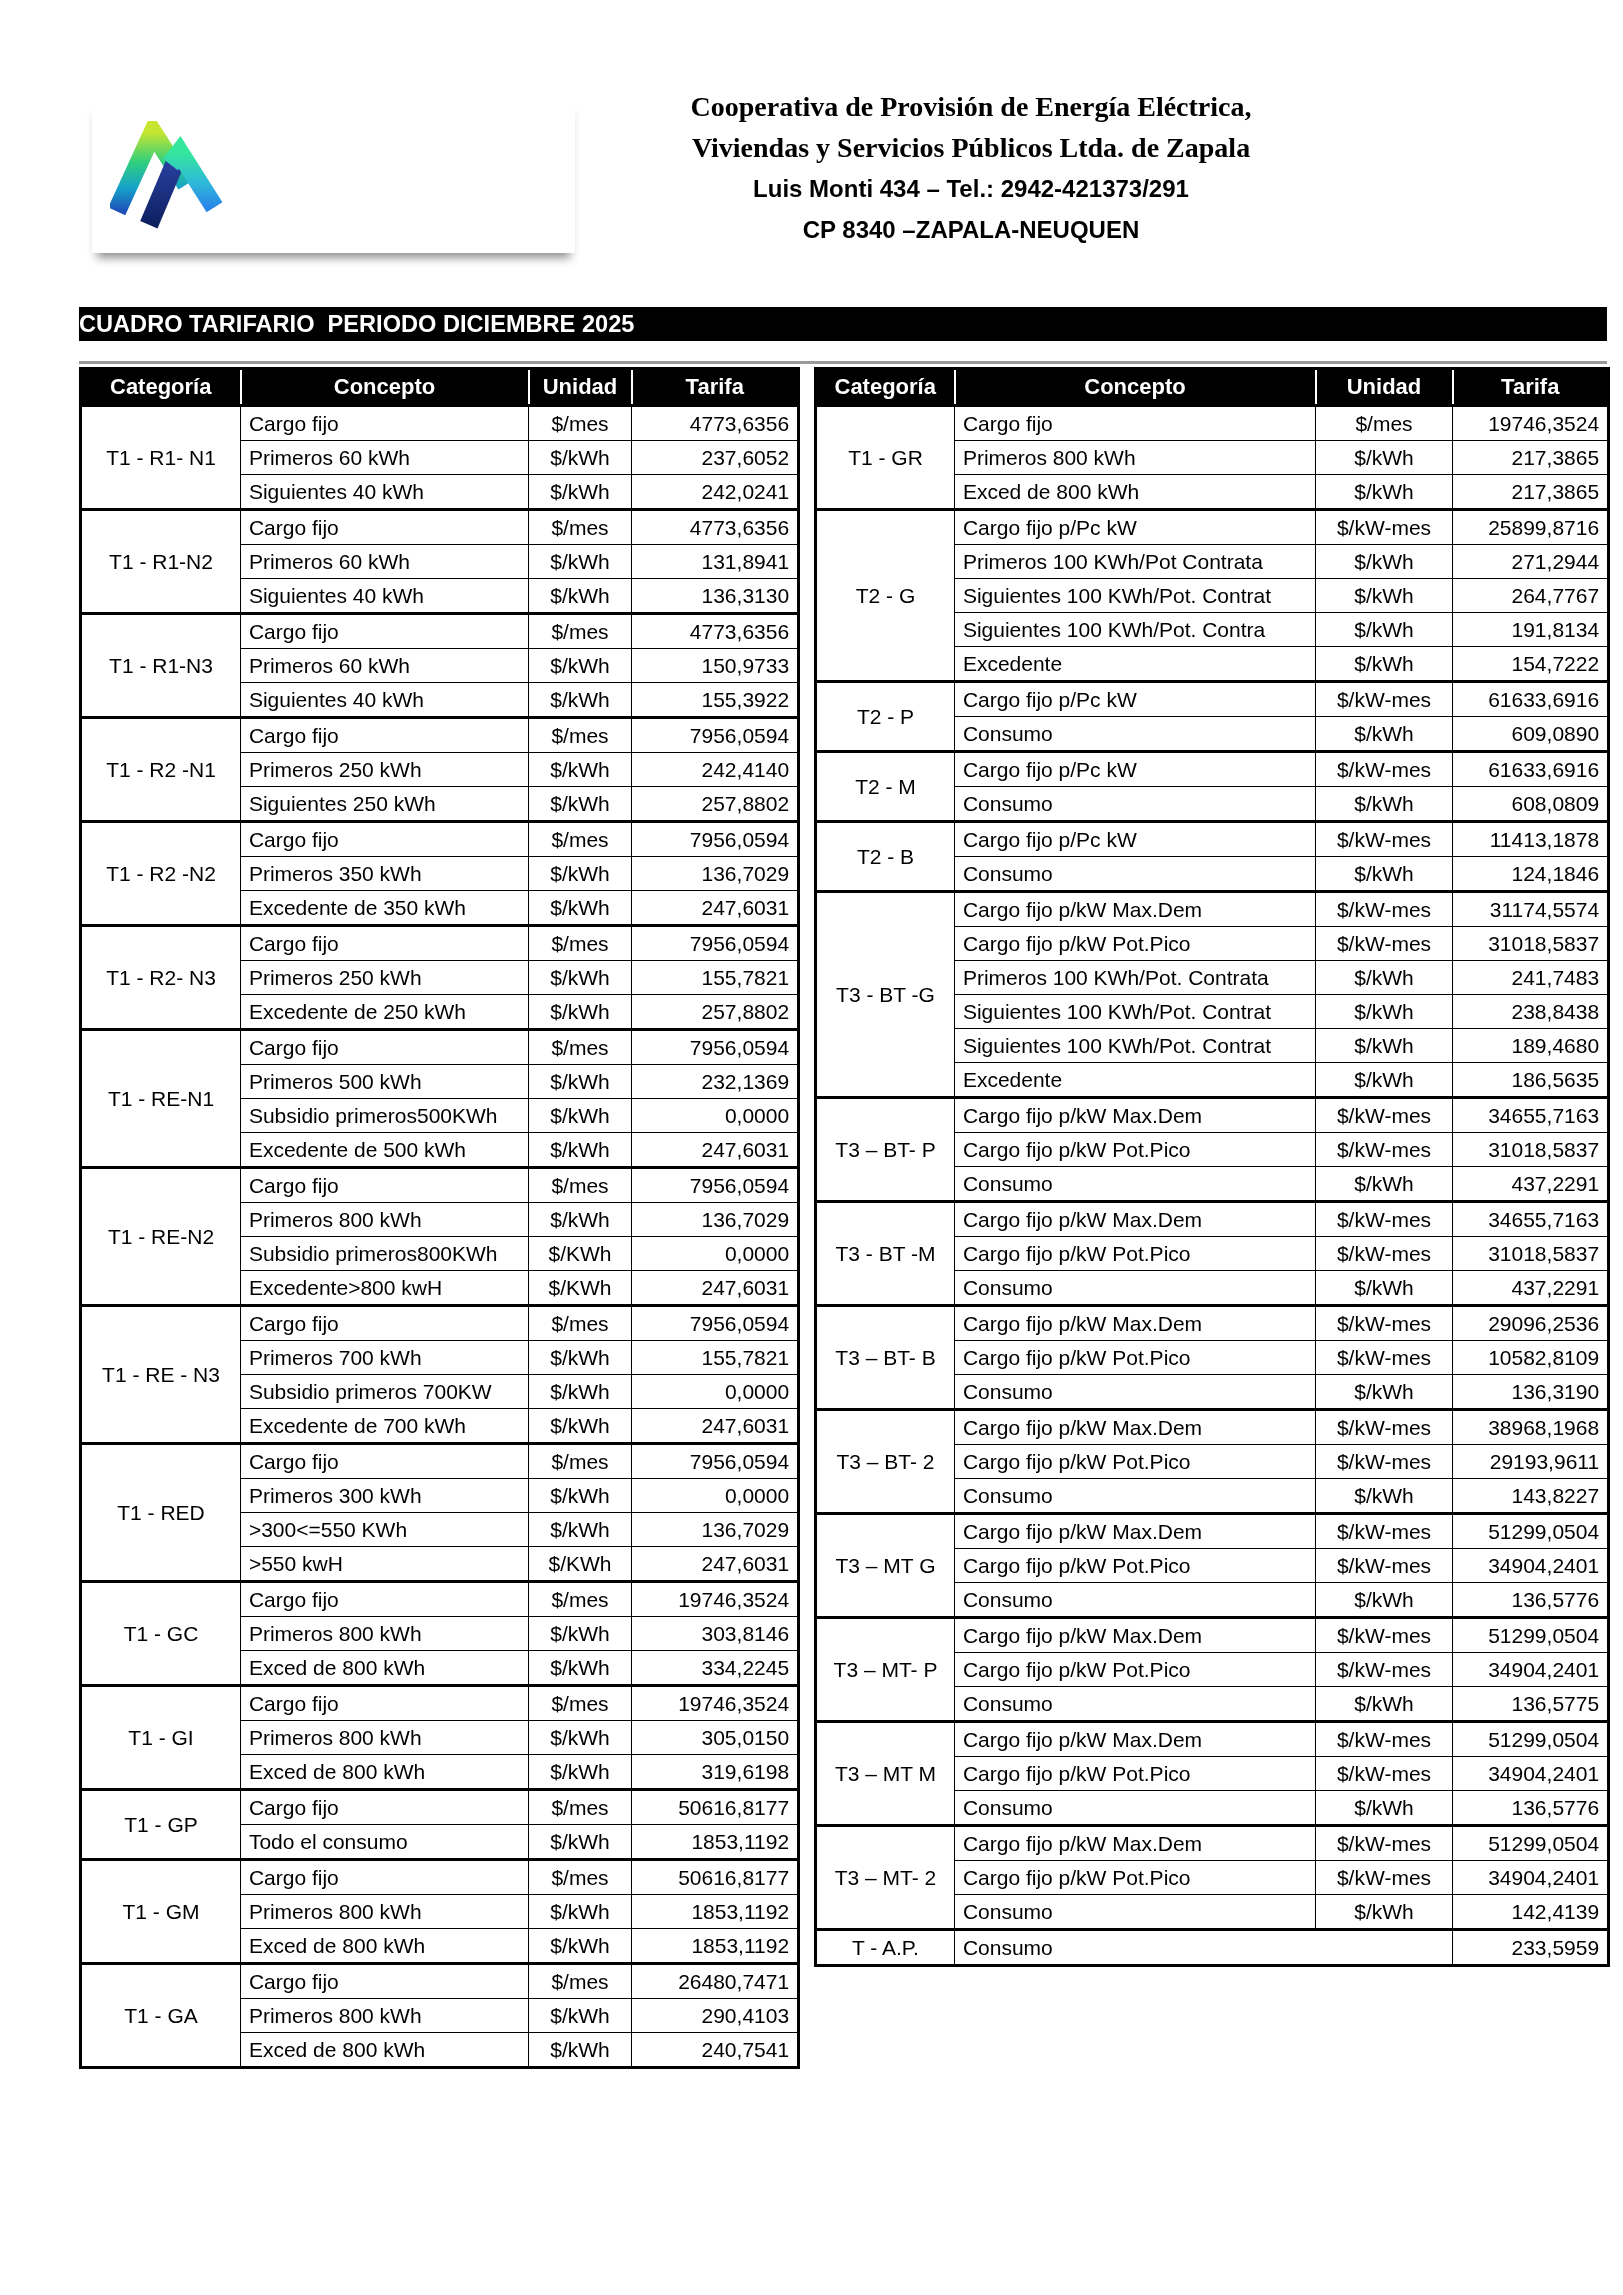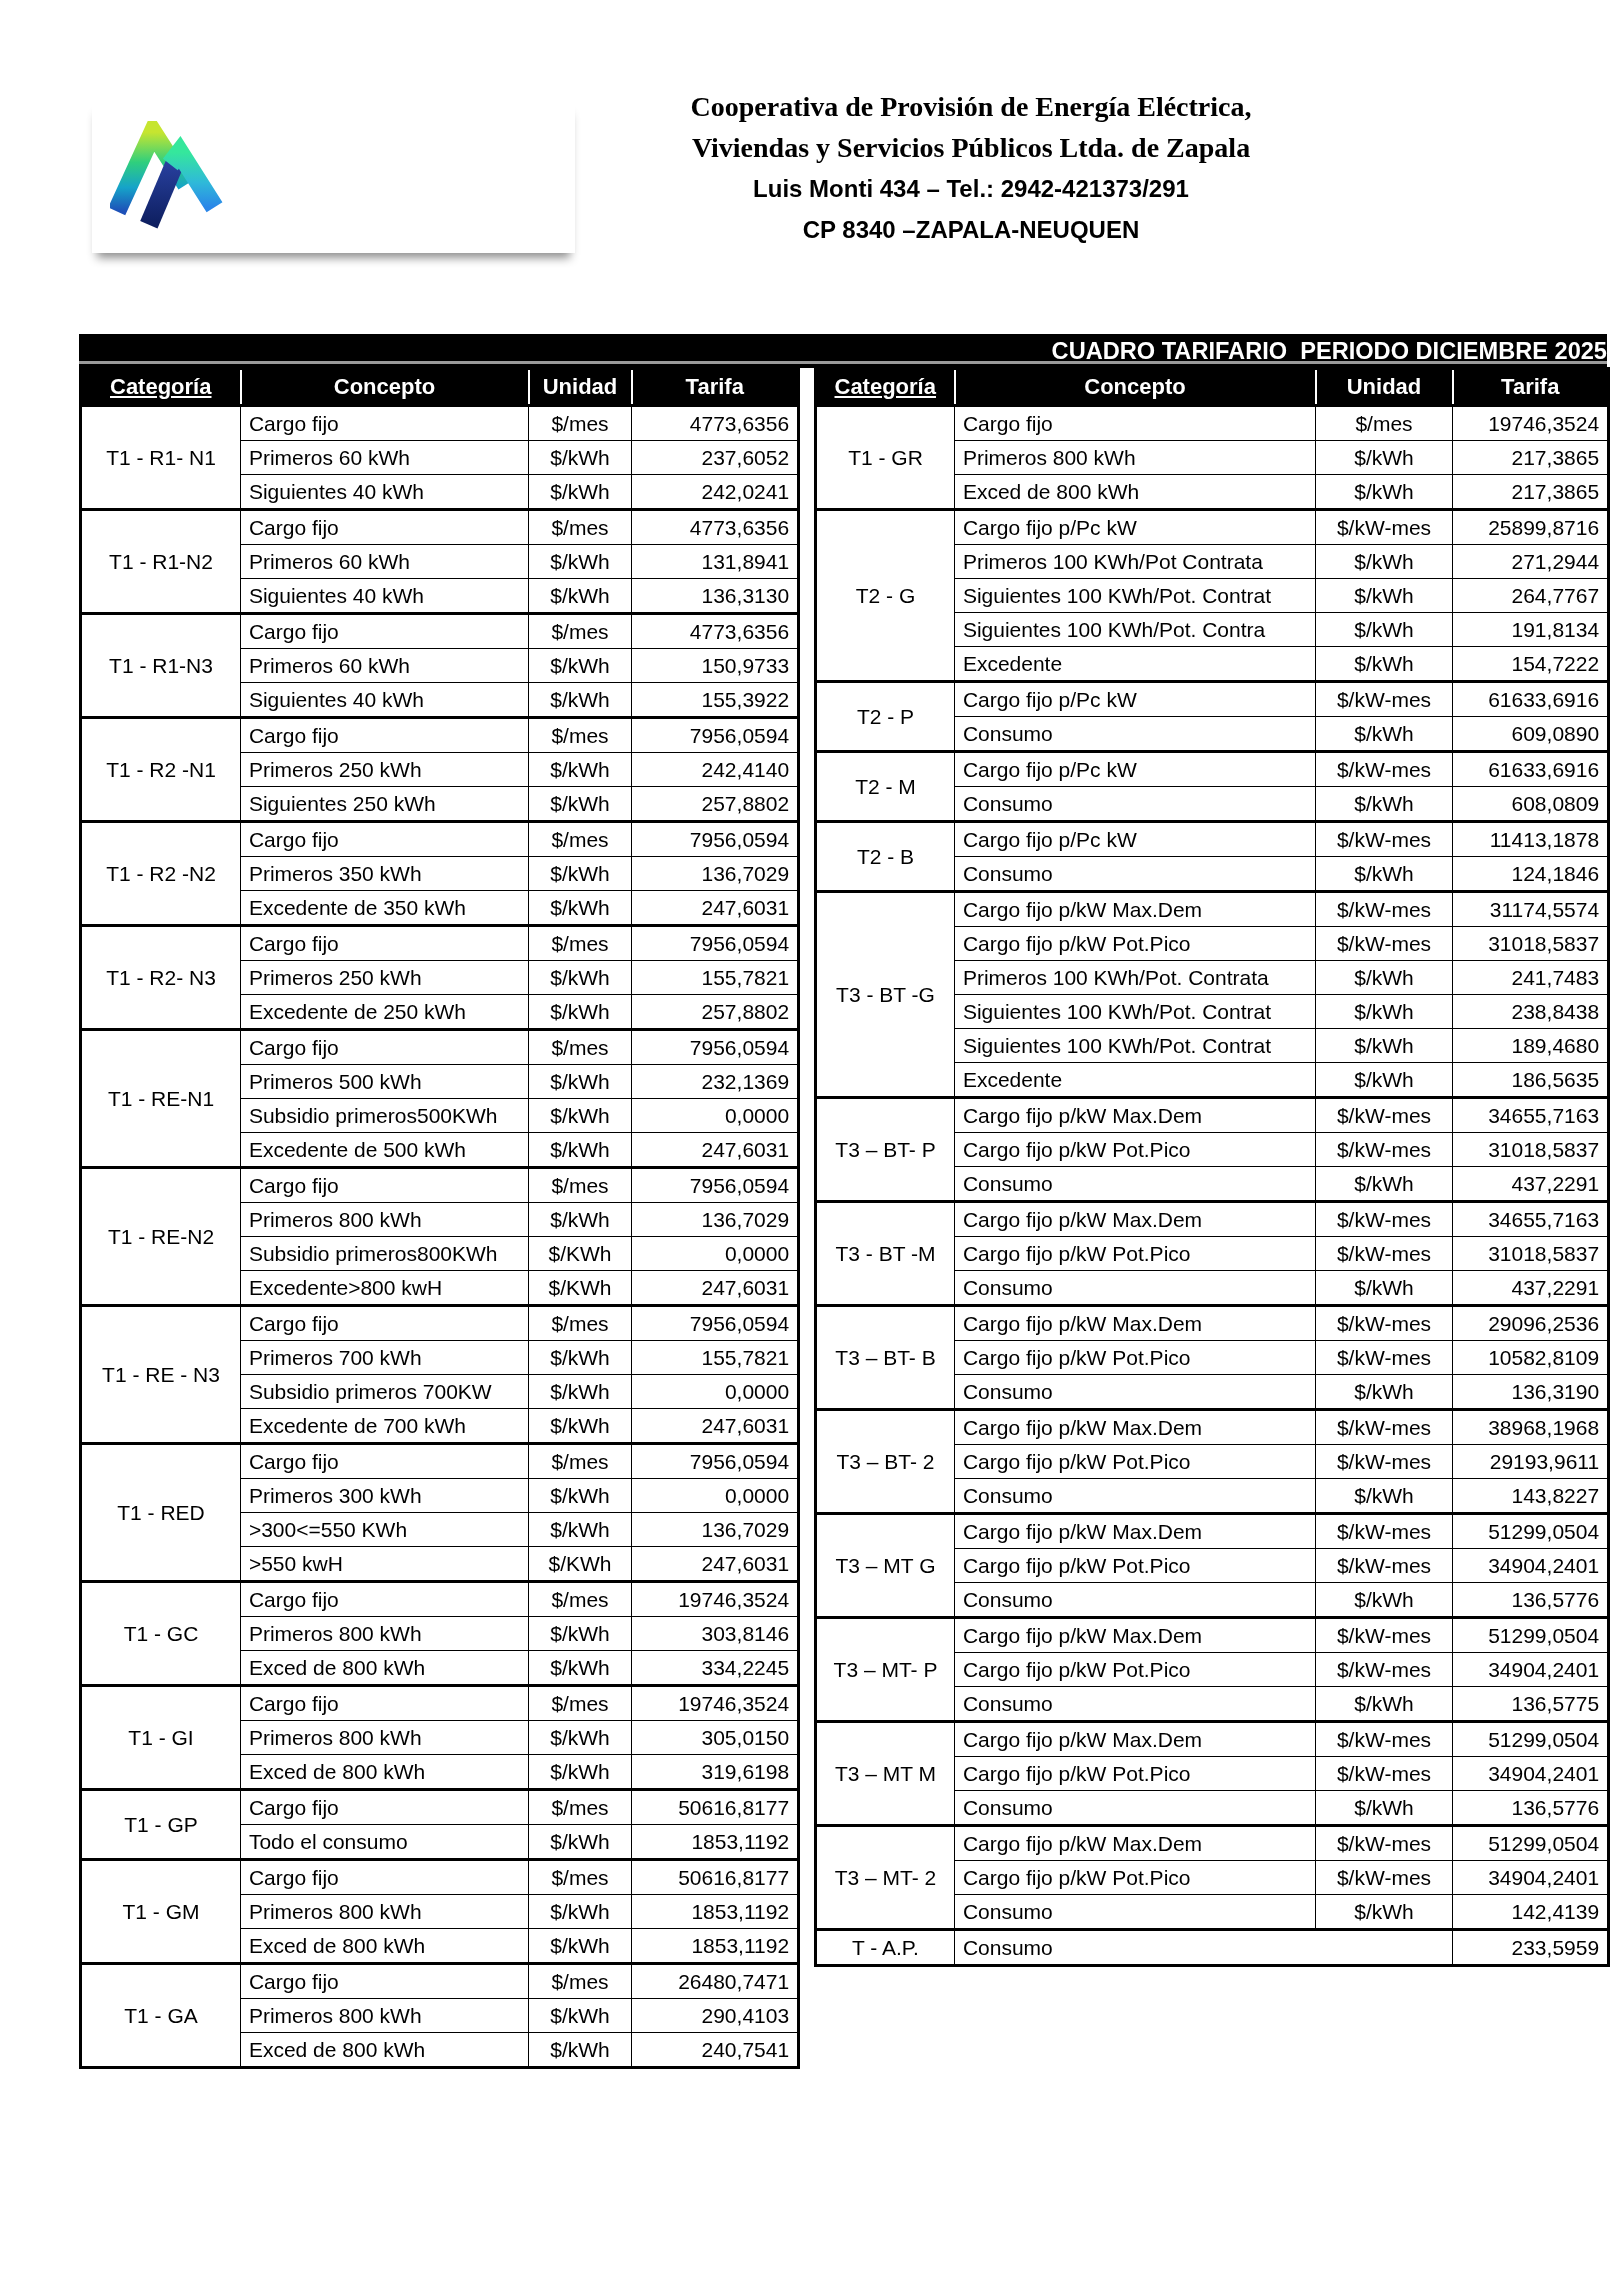--- a/index.html
+++ b/index.html
@@ -10,34 +10,34 @@
   .logo-card{position:absolute;left:92px;top:99px;width:483px;height:154px;background:#fff;
              box-shadow:0 10.5px 9.2px -5.2px rgba(0,0,0,0.45);display:flex;align-items:center;}
   .logo-mark{width:134px;height:111px;margin-left:18.3px;flex:0 0 auto;}
   .logo-text{font-weight:bold;font-size:113px;letter-spacing:-3.9px;line-height:1;color:#0d0d0d;
              margin-left:5.2px;margin-top:-9.2px;}
   .org-block{position:absolute;left:657px;top:86px;width:628px;text-align:center;}
   .org-serif{font-family:"Liberation Serif",serif;font-weight:bold;font-size:28px;line-height:41px;}
   .org-sans{font-weight:bold;font-size:24px;line-height:41px;}
 
   
-  .titlebar{position:absolute;left:79px;top:334px;width:1528px;height:34px;background:#000;
-            color:#fff;font-weight:bold;font-size:23.6px;display:flex;align-items:center;justify-content:flex-end;}
+  .titlebar{position:absolute;left:79px;top:307px;width:1528px;height:34px;background:#000;
+            color:#fff;font-weight:bold;font-size:23.6px;display:flex;align-items:center;justify-content:flex-start;}
   .titlebar span{white-space:pre;}
   .title-underline{position:absolute;left:79px;top:361px;width:1528px;height:2.6px;background:#9a9a9a;}
 
   
   table.tarifa{position:absolute;border-collapse:collapse;table-layout:fixed;
                border:3.3px solid #000;background:#fff;}
   #table-left{left:79px;top:367px;width:719px;}
   #table-right{left:814px;top:367px;width:793px;}
   table.tarifa th{background:#000;color:#fff;font-weight:bold;font-size:22px;height:34px;
                   border-left:2px solid #0f766e;border-right:2px solid #fff;
                   border-top:none;border-bottom:2.6px solid #000;padding:0;}
-  table.tarifa th:first-child{border-left:2px solid #000;text-decoration:underline;}
+  table.tarifa th:first-child{border-left:2px solid #000;}
   table.tarifa th:last-child{border-right:2px solid #000;margin-left:16px;}
   table.tarifa td{border:1.3px solid #000;height:33px;font-size:21px;padding:0 7.9px;
                   overflow:hidden;white-space:nowrap;}
   table.tarifa tr.group-start td{border-top:3.9px solid #000;}
   td.cat{font-weight:normal;text-align:center;font-size:22px;padding:0 2.6px;}
   td.concepto{text-align:left;}
   td.unidad{text-align:center;}
   td.tarifa-val{text-align:right;}
 </style>
 </head>

